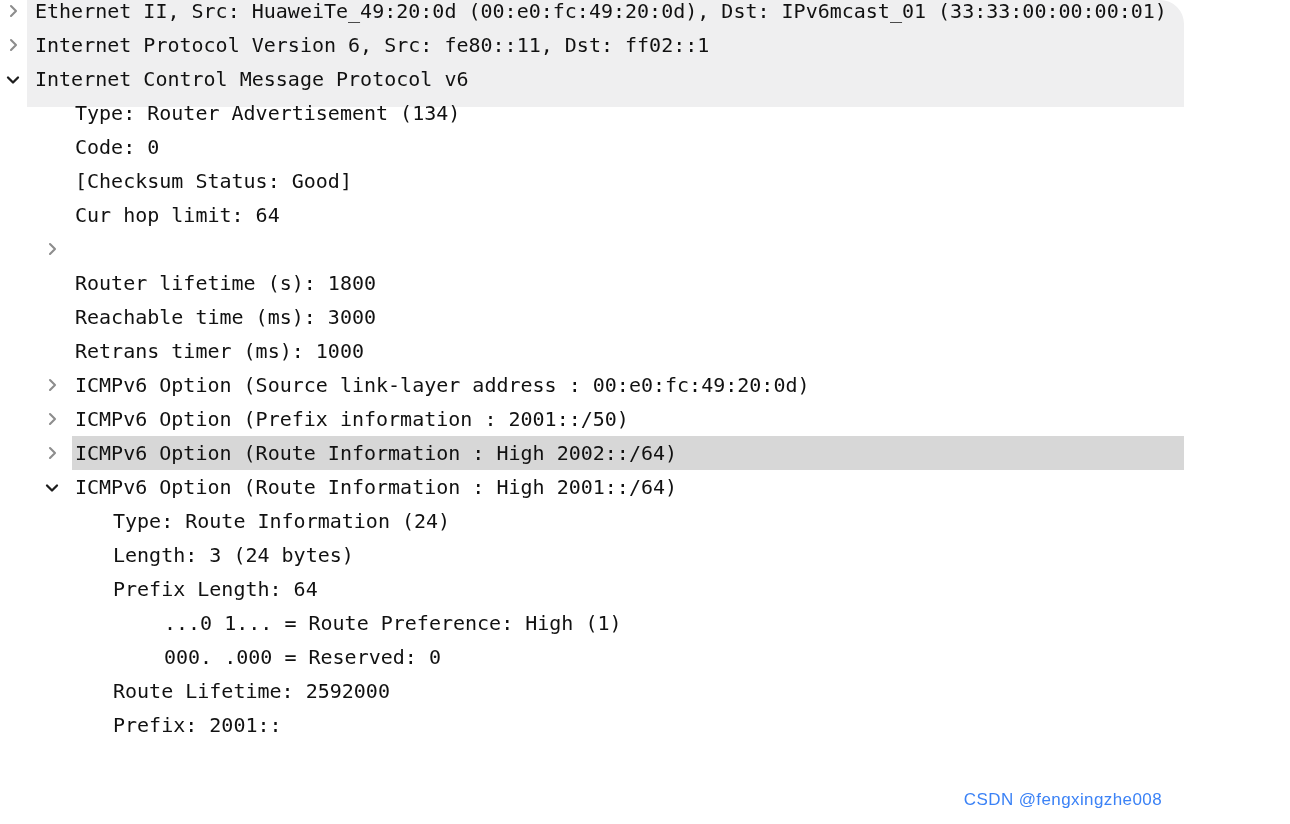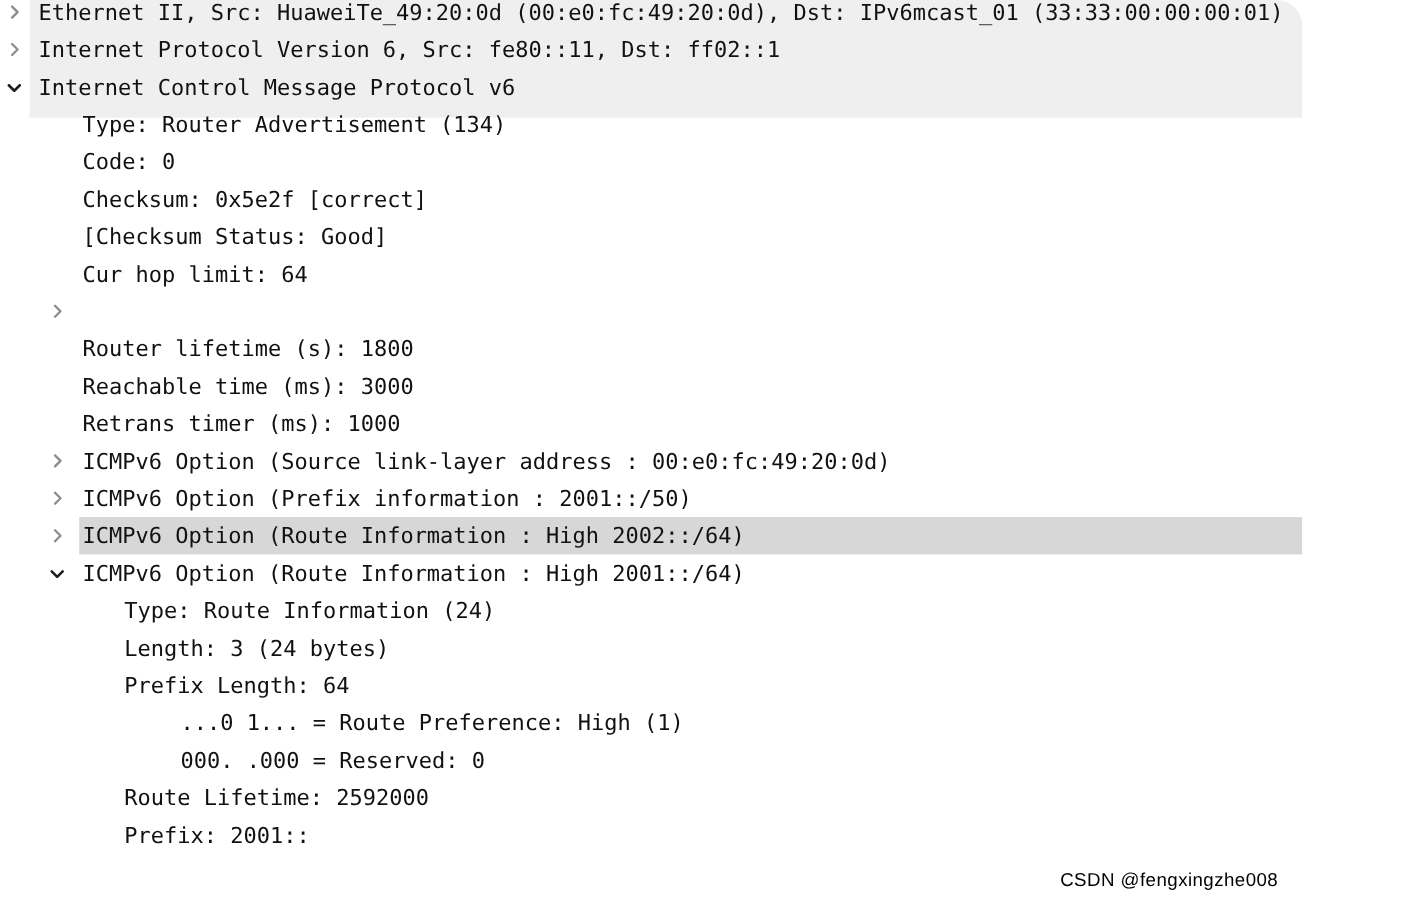--- a/index.html
+++ b/index.html
@@ -90,21 +90,21 @@
 
   .ind-3-tx { left: 164px; }
 
   
   .watermark {
     position: absolute;
     right: 22px;
     bottom: 14px;
     font-family: "Liberation Sans", sans-serif;
     font-size: 17px;
-    color: #000000;
+    color: #3b82f6;
     letter-spacing: 0.4px;
     white-space: pre;
     z-index: 5;
   }
 </style>
 </head>
 <body>
 
 <div id="app">
 
@@ -115,21 +115,20 @@
             <path d="M4 3 L9 8 L4 13" fill="none" stroke-width="2.1" stroke-linecap="round" stroke-linejoin="round"></path>
           </svg></span><span class="label ind-0-tx">Ethernet II, Src: HuaweiTe_49:20:0d (00:e0:fc:49:20:0d), Dst: IPv6mcast_01 (33:33:00:00:00:01)</span></div>
       <div class="row"><span class="twisty collapsed ind-0-tw"><svg width="13" height="16" viewBox="0 0 13 16" aria-hidden="true">
             <path d="M4 3 L9 8 L4 13" fill="none" stroke-width="2.1" stroke-linecap="round" stroke-linejoin="round"></path>
           </svg></span><span class="label ind-0-tx">Internet Protocol Version 6, Src: fe80::11, Dst: ff02::1</span></div>
       <div class="row"><span class="twisty expanded ind-0-tw"><svg width="16" height="13" viewBox="0 0 16 13" aria-hidden="true">
             <path d="M3 4.5 L8 9.5 L13 4.5" fill="none" stroke-width="2.3" stroke-linecap="round" stroke-linejoin="round"></path>
           </svg></span><span class="label ind-0-tx">Internet Control Message Protocol v6</span></div>
       <div class="row"><span class="label ind-1-tx">Type: Router Advertisement (134)</span></div>
       <div class="row"><span class="label ind-1-tx">Code: 0</span></div>
-      <div class="row"><span class="label ind-1-tx">Checksum: 0x5e2f [correct]</span></div>
       <div class="row"><span class="label ind-1-tx">[Checksum Status: Good]</span></div>
       <div class="row"><span class="label ind-1-tx">Cur hop limit: 64</span></div>
       <div class="row"><span class="twisty collapsed ind-1-tw"><svg width="13" height="16" viewBox="0 0 13 16" aria-hidden="true">
             <path d="M4 3 L9 8 L4 13" fill="none" stroke-width="2.1" stroke-linecap="round" stroke-linejoin="round"></path>
           </svg></span></div>
       <div class="row"><span class="label ind-1-tx">Router lifetime (s): 1800</span></div>
       <div class="row"><span class="label ind-1-tx">Reachable time (ms): 3000</span></div>
       <div class="row"><span class="label ind-1-tx">Retrans timer (ms): 1000</span></div>
       <div class="row"><span class="twisty collapsed ind-1-tw"><svg width="13" height="16" viewBox="0 0 13 16" aria-hidden="true">
             <path d="M4 3 L9 8 L4 13" fill="none" stroke-width="2.1" stroke-linecap="round" stroke-linejoin="round"></path>

